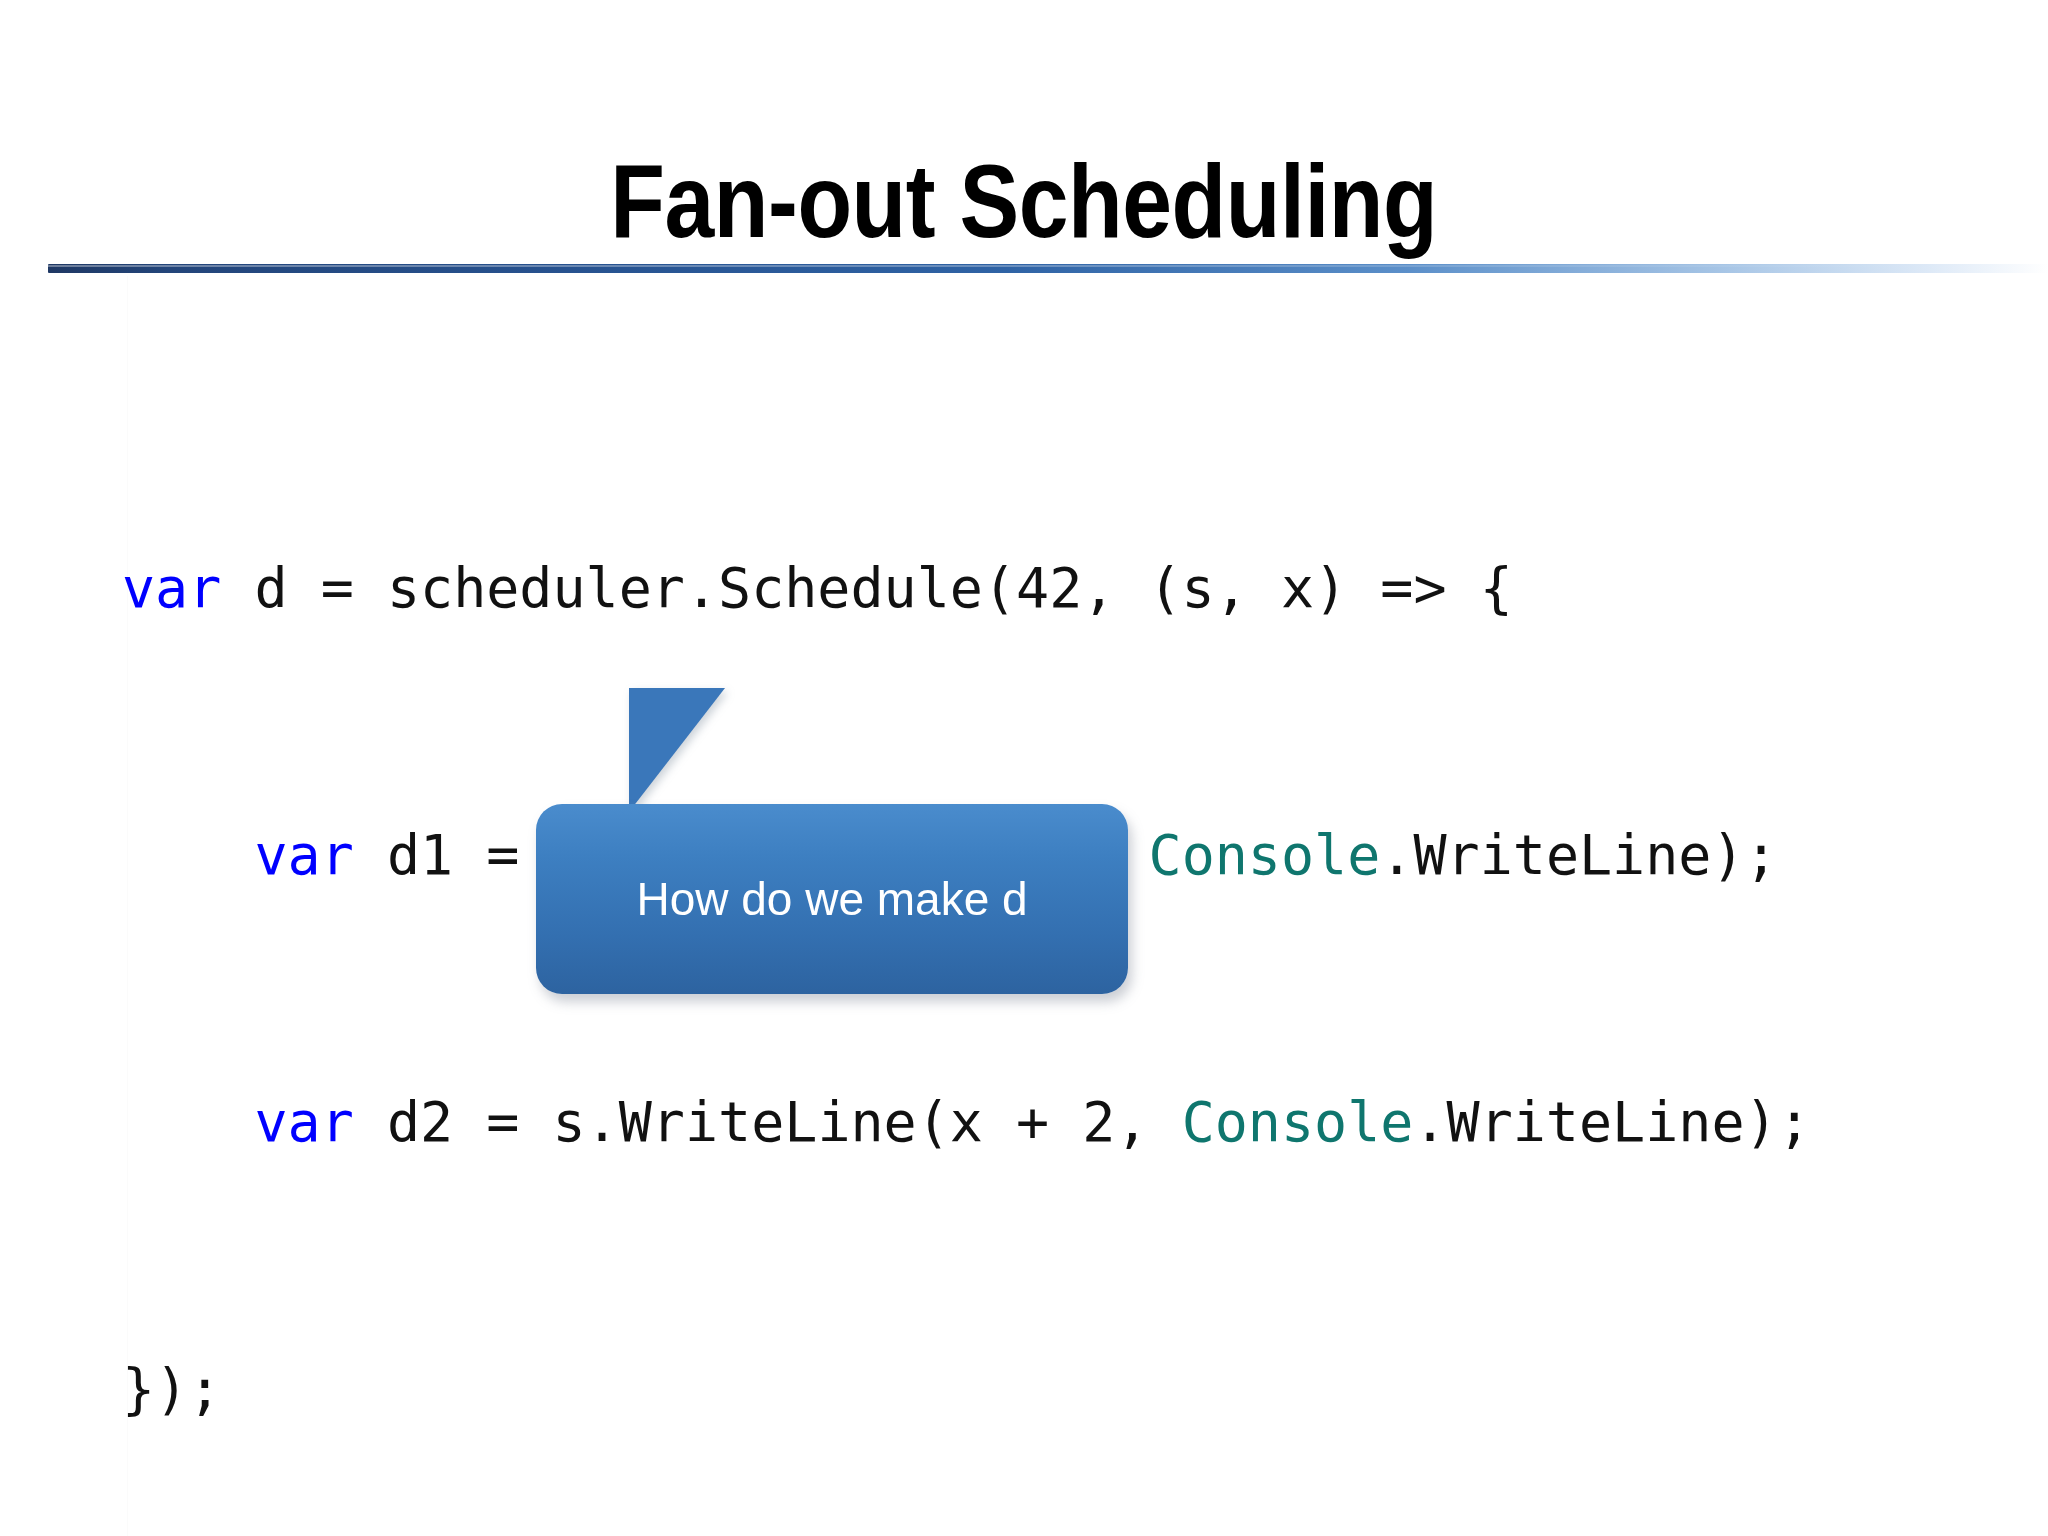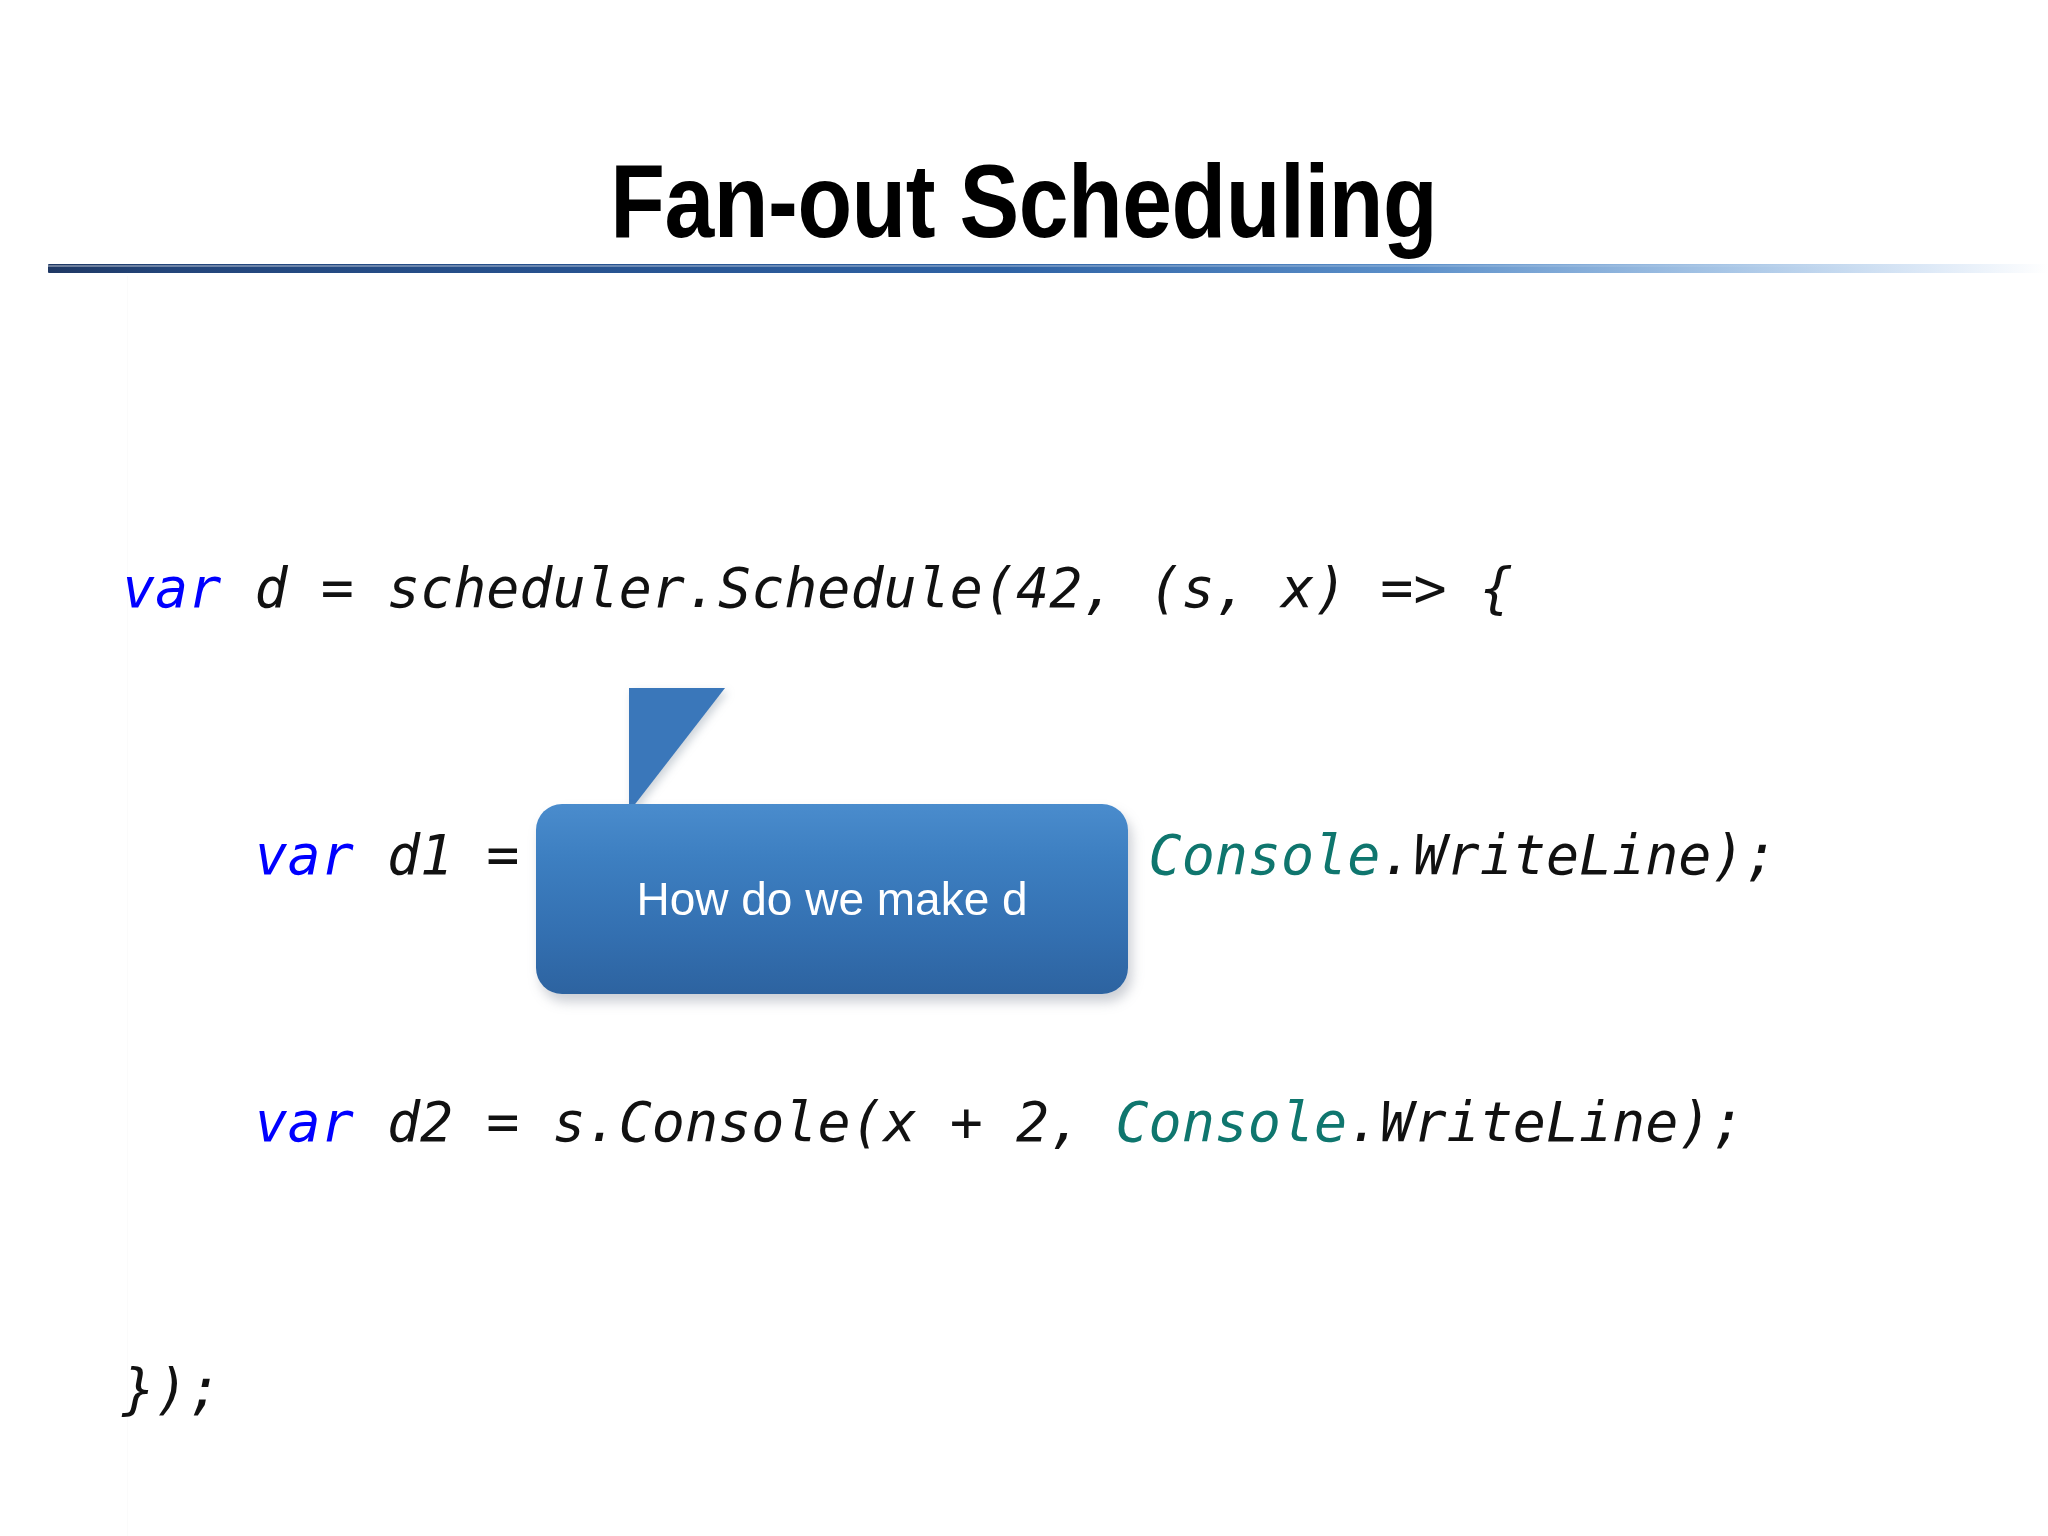--- a/index.html
+++ b/index.html
@@ -91,21 +91,21 @@
     left: 122px;
     top: 366px;
     width: 1800px;
     font-family: "DejaVu Sans Mono", "Liberation Mono", monospace;
     font-size: 55px;
     line-height: 89px;
     color: #111111;
     white-space: pre;
     letter-spacing: 0px;
   }
-  .code-line { display: block; font-style: italic; }
+  .code-line { display: block; }
   .kw  { color: #0000ff; }
   .typ { color: #0f766e; }
 
   
   .callout {
     position: absolute;
     left: 536px;
     top: 688px;
     width: 592px;
     height: 312px;
@@ -154,21 +154,21 @@
   </div>
 
   <div class="title-rule"></div>
   <div class="title-rule-gloss"></div>
 
   <div class="placeholder-edge"></div>
 
   <div class="code-block">
     <span class="code-line"><span class="kw">var</span><span> d = scheduler.Schedule(42, (s, x) =&gt; {</span></span>
     <span class="code-line"><span>    </span><span class="kw">var</span><span> d1 = s.Schedule(x + 1, </span><span class="typ">Console</span><span>.WriteLine);</span></span>
-    <span class="code-line"><span>    </span><span class="kw">var</span><span> d2 = s.Console(x + 2, </span><span class="typ">Console</span><span>.WriteLine);</span></span>
+    <span class="code-line"><span>    </span><span class="kw">var</span><span> d2 = s.WriteLine(x + 2, </span><span class="typ">Console</span><span>.WriteLine);</span></span>
     <span class="code-line">});</span>
   </div>
 
   <div class="callout">
     <div class="callout-tail"></div>
     <div class="callout-body">
       <div class="callout-text">
         <span>How do we make d</span>
       </div>
     </div>

